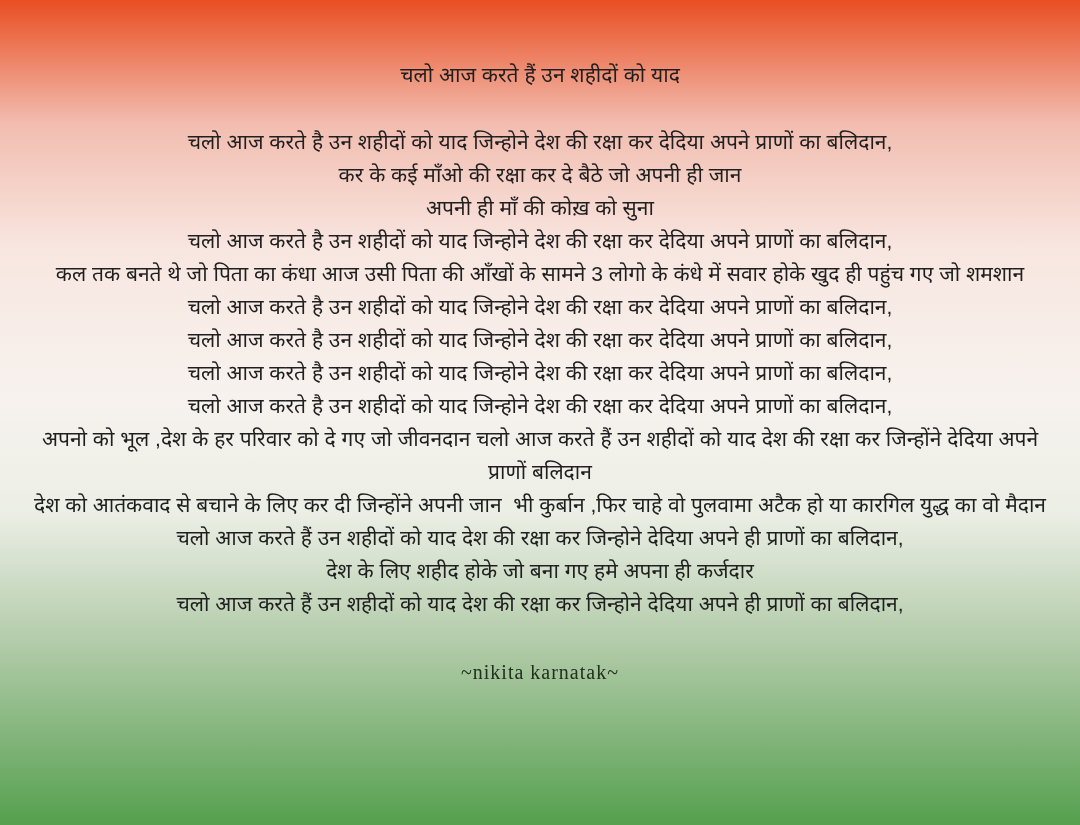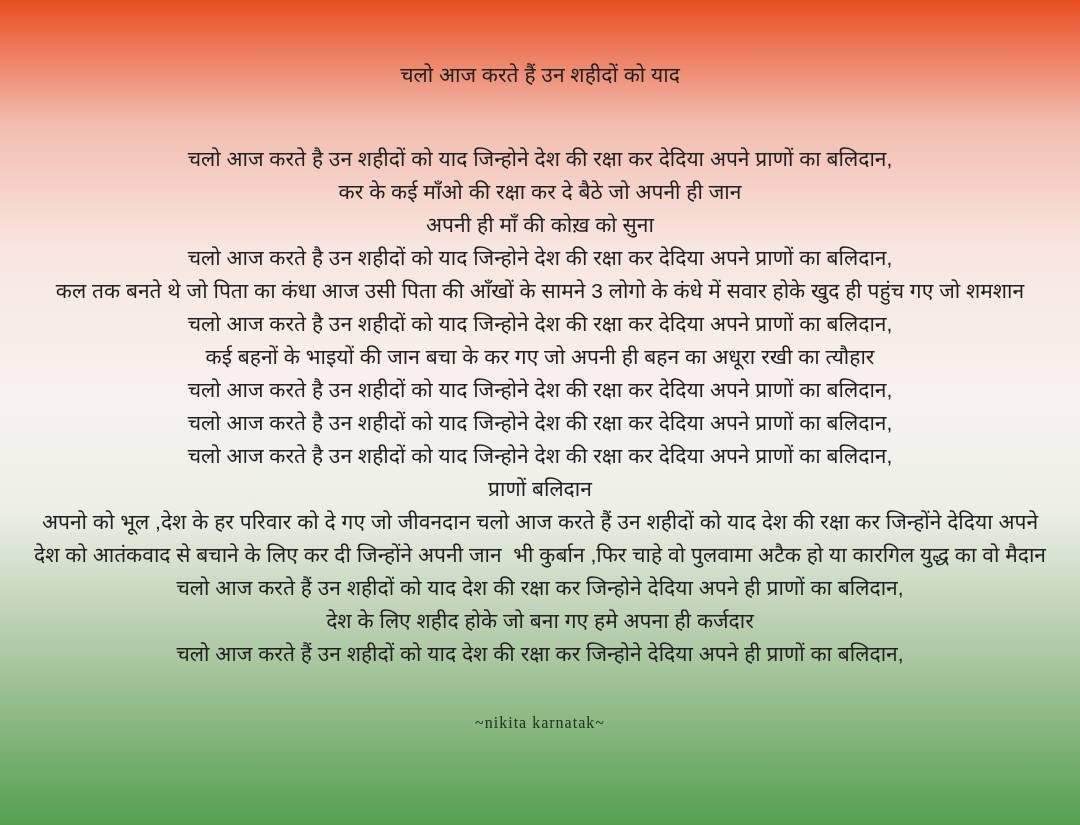--- a/index.html
+++ b/index.html
@@ -24,55 +24,54 @@
     font-family: "Liberation Sans", sans-serif;
     color: #1f1f1f;
     text-align: center;
   }
   .content {
     padding-top: 58px;
   }
   .title {
     font-size: 21px;
     line-height: 33px;
-    margin-bottom: 51px;
+    margin-bottom: 34px;
     font-weight: 400;
   }
   .line {
     font-size: 21px;
     line-height: 33px;
     white-space: pre-wrap;
     padding: 0 12px;
   }
   .signature {
     margin-top: 36px;
     font-family: "Liberation Serif", serif;
-    font-size: 16px;
+    font-size: 20px;
     line-height: 33px;
     color: #22301f;
     letter-spacing: 1px;
   }
 </style>
 </head>
 <body>
 
 <div class="poster">
   <div class="content">
     <div class="title">चलो आज करते हैं उन शहीदों को याद</div>
     <div class="line">चलो आज करते है उन शहीदों को याद जिन्होने देश की रक्षा कर देदिया अपने प्राणों का बलिदान,</div>
     <div class="line">कर के कई माँओ की रक्षा कर दे बैठे जो अपनी ही जान</div>
     <div class="line">अपनी ही माँ की कोख़ को सुना</div>
     <div class="line">चलो आज करते है उन शहीदों को याद जिन्होने देश की रक्षा कर देदिया अपने प्राणों का बलिदान,</div>
     <div class="line">कल तक बनते थे जो पिता का कंधा आज उसी पिता की आँखों के सामने 3 लोगो के कंधे में सवार होके खुद ही पहुंच गए जो शमशान</div>
     <div class="line">चलो आज करते है उन शहीदों को याद जिन्होने देश की रक्षा कर देदिया अपने प्राणों का बलिदान,</div>
-    <div class="line">कई बहनों के भाइयों की जान बचा के कर गए जो अपनी ही बहन का अधूरा रखी का त्यौहार</div>
     <div class="line">चलो आज करते है उन शहीदों को याद जिन्होने देश की रक्षा कर देदिया अपने प्राणों का बलिदान,</div>
     <div class="line">चलो आज करते है उन शहीदों को याद जिन्होने देश की रक्षा कर देदिया अपने प्राणों का बलिदान,</div>
     <div class="line">चलो आज करते है उन शहीदों को याद जिन्होने देश की रक्षा कर देदिया अपने प्राणों का बलिदान,</div>
+    <div class="line">अपनो को भूल ,देश के हर परिवार को दे गए जो जीवनदान चलो आज करते हैं उन शहीदों को याद देश की रक्षा कर जिन्होंने देदिया अपने</div>
     <div class="line">प्राणों बलिदान</div>
-    <div class="line">अपनो को भूल ,देश के हर परिवार को दे गए जो जीवनदान चलो आज करते हैं उन शहीदों को याद देश की रक्षा कर जिन्होंने देदिया अपने</div>
     <div class="line">देश को आतंकवाद से बचाने के लिए कर दी जिन्होंने अपनी जान  भी कुर्बान ,फिर चाहे वो पुलवामा अटैक हो या कारगिल युद्ध का वो मैदान</div>
     <div class="line">चलो आज करते हैं उन शहीदों को याद देश की रक्षा कर जिन्होने देदिया अपने ही प्राणों का बलिदान,</div>
     <div class="line">देश के लिए शहीद होके जो बना गए हमे अपना ही कर्जदार</div>
     <div class="line">चलो आज करते हैं उन शहीदों को याद देश की रक्षा कर जिन्होने देदिया अपने ही प्राणों का बलिदान,</div>
     <div class="signature">~nikita karnatak~</div>
   </div>
 </div>
 
 </body></html>

